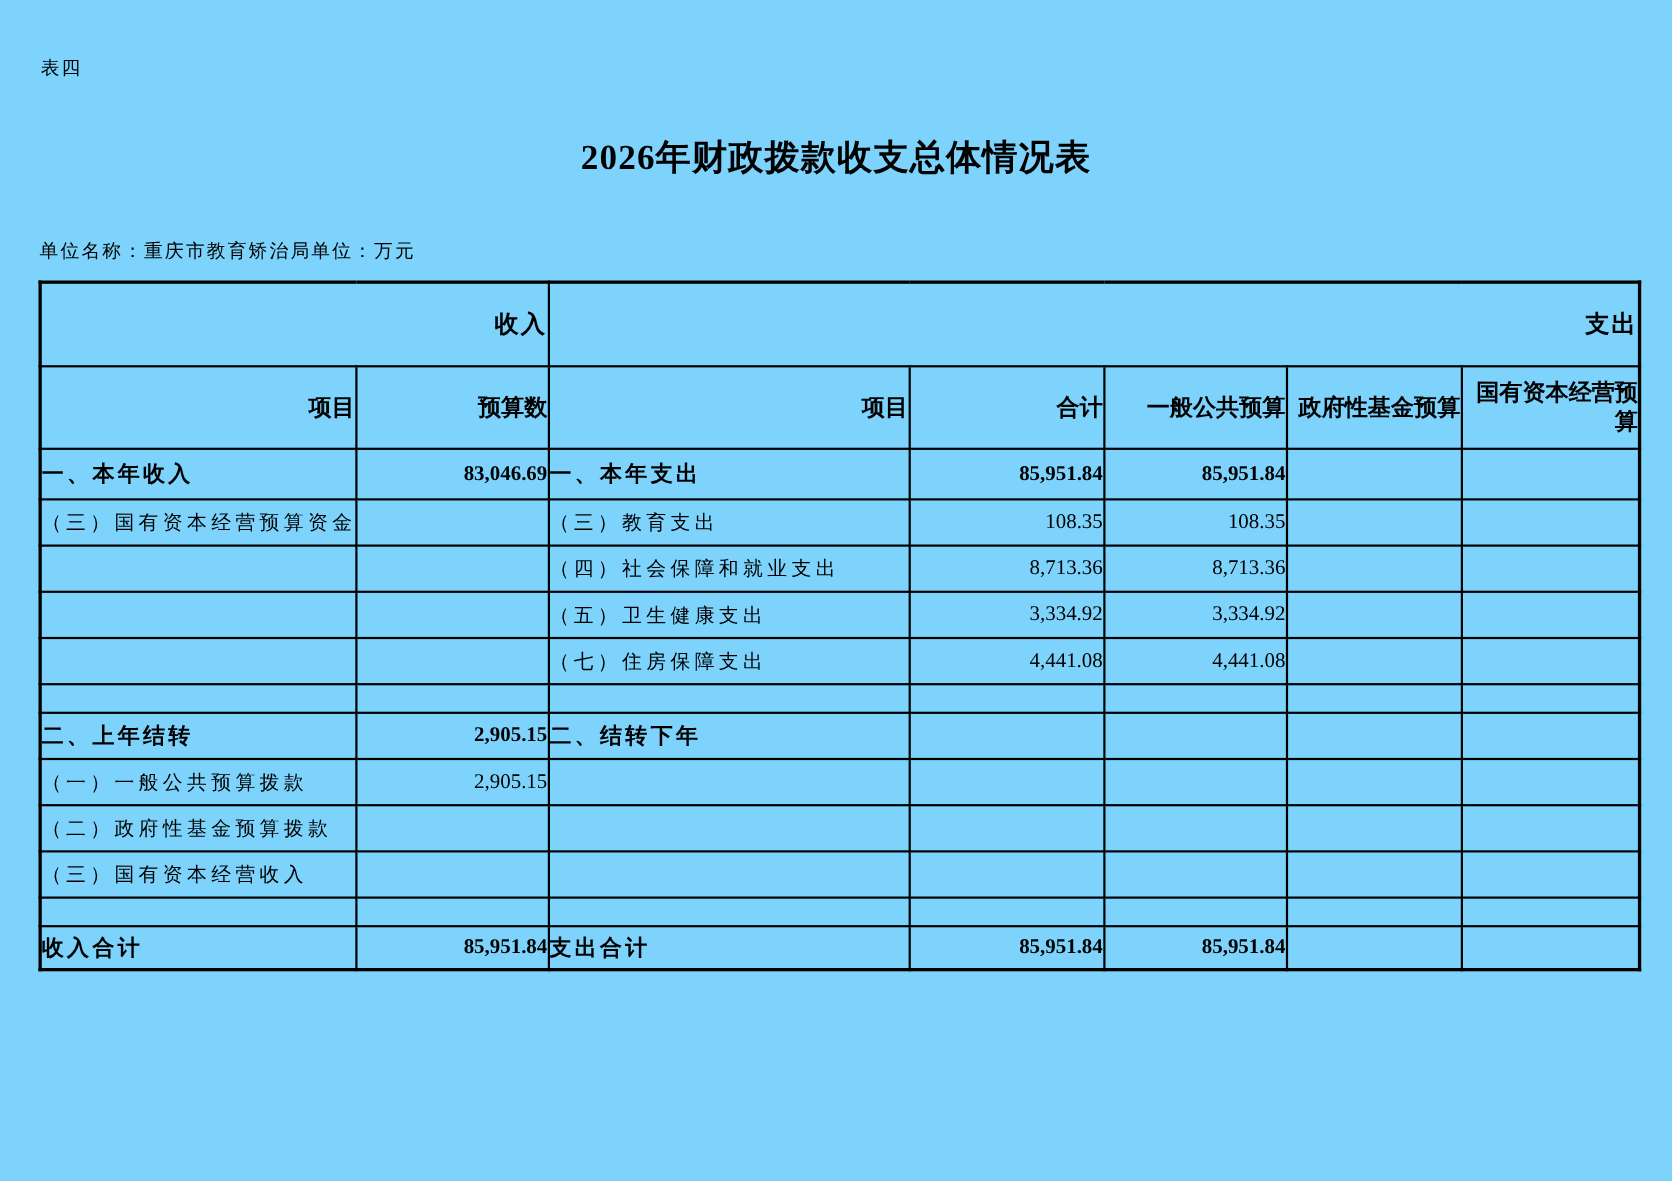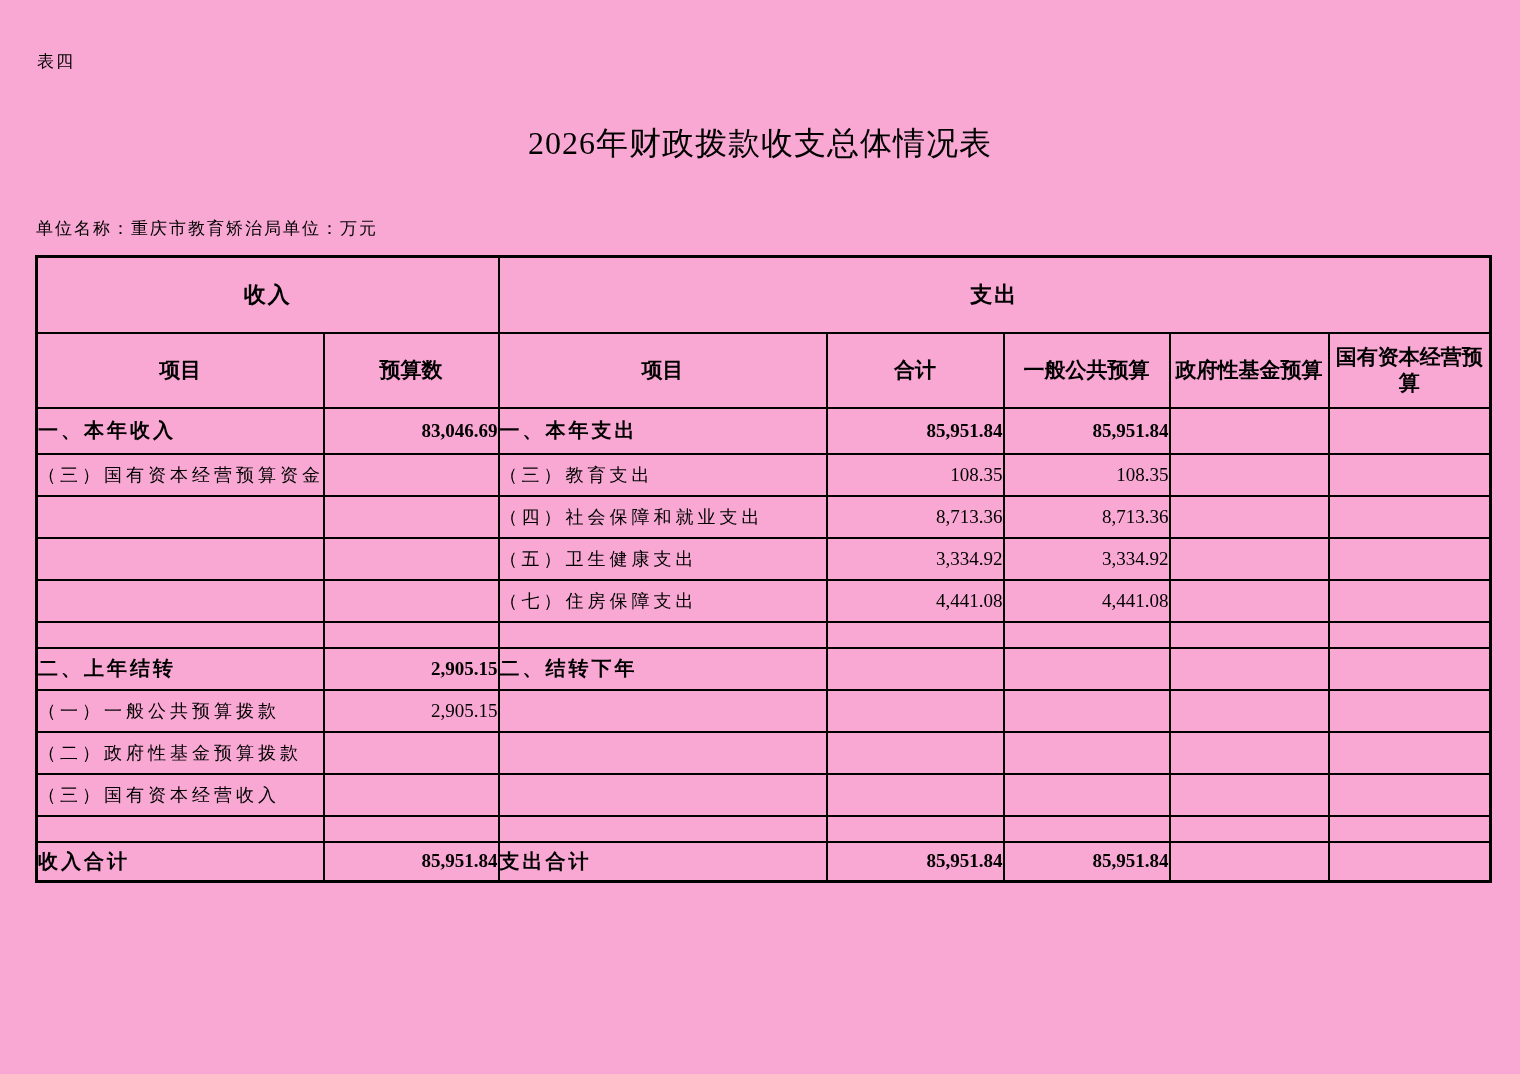--- a/index.html
+++ b/index.html
@@ -6,38 +6,38 @@
     margin: 0;
     padding: 0;
     background: #ffffff;
     color: #000000;
     font-family: "Liberation Serif", serif;
   }
   .sheet {
     position: relative;
     width: 1520px;
     height: 1074px;
-    background: #f9a8d4;
+    background: #7dd3fc;
     overflow: hidden;
   }
   .tag {
     position: absolute;
     left: 37px;
     top: 50px;
     font-size: 17px;
     letter-spacing: 2px;
   }
   .title {
     position: absolute;
     left: 0;
     width: 1520px;
     top: 122px;
     text-align: center;
     font-size: 32px;
-    font-weight: normal;
+    font-weight: bold;
     letter-spacing: 1px;
   }
   .meta {
     position: absolute;
     left: 36px;
     top: 217px;
     width: 1452px;
     display: flex;
     font-size: 17px;
     letter-spacing: 2px;
@@ -57,21 +57,21 @@
     vertical-align: middle;
     padding: 0;
   }
   tr.grphdr { height: 76px; }
   tr.colhdr { height: 75px; }
   tbody tr { height: 42px; }
   tbody tr.first { height: 46px; }
   tbody tr.sp { height: 26px; }
   tbody tr.total { height: 40px; }
   td.hdr {
-    text-align: center;
+    text-align: right;
     font-weight: bold;
     font-size: 21px;
     font-family: Liberation Serif, serif;
     padding: 0 8px;
     line-height: 1.25;
   }
   td.hdr.big { font-size: 22px; letter-spacing: 2px; }
   td.cc {
     font-weight: bold;
     font-size: 20px;

